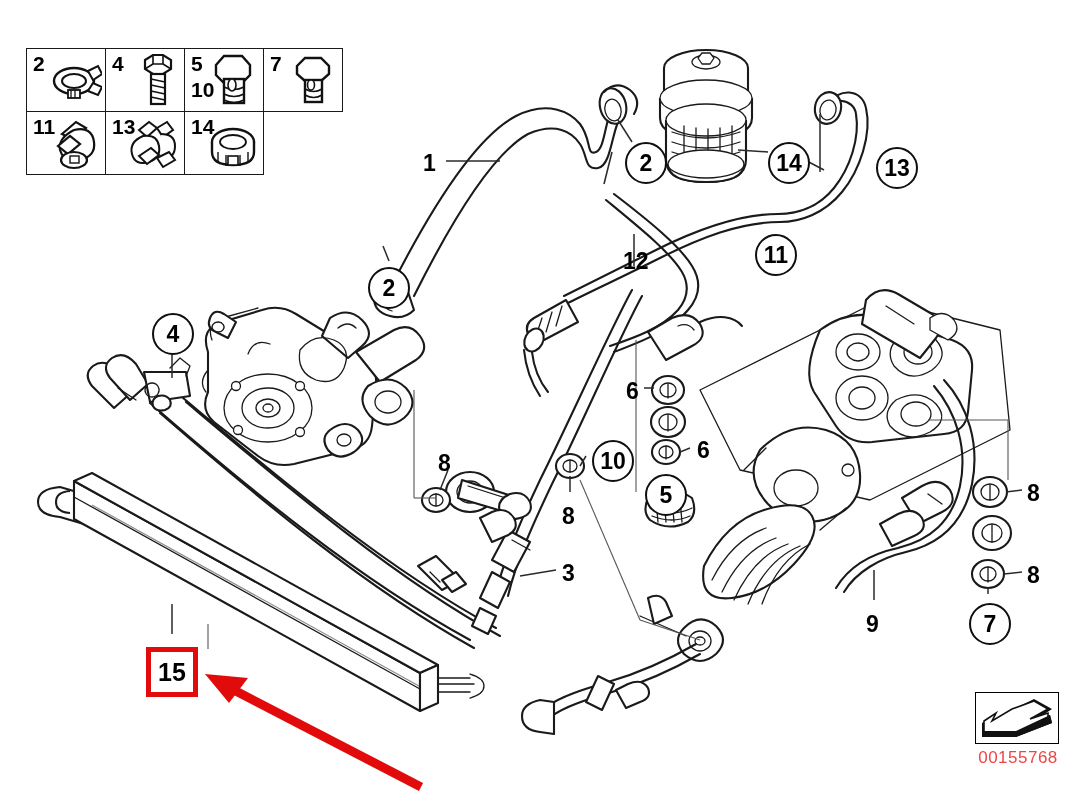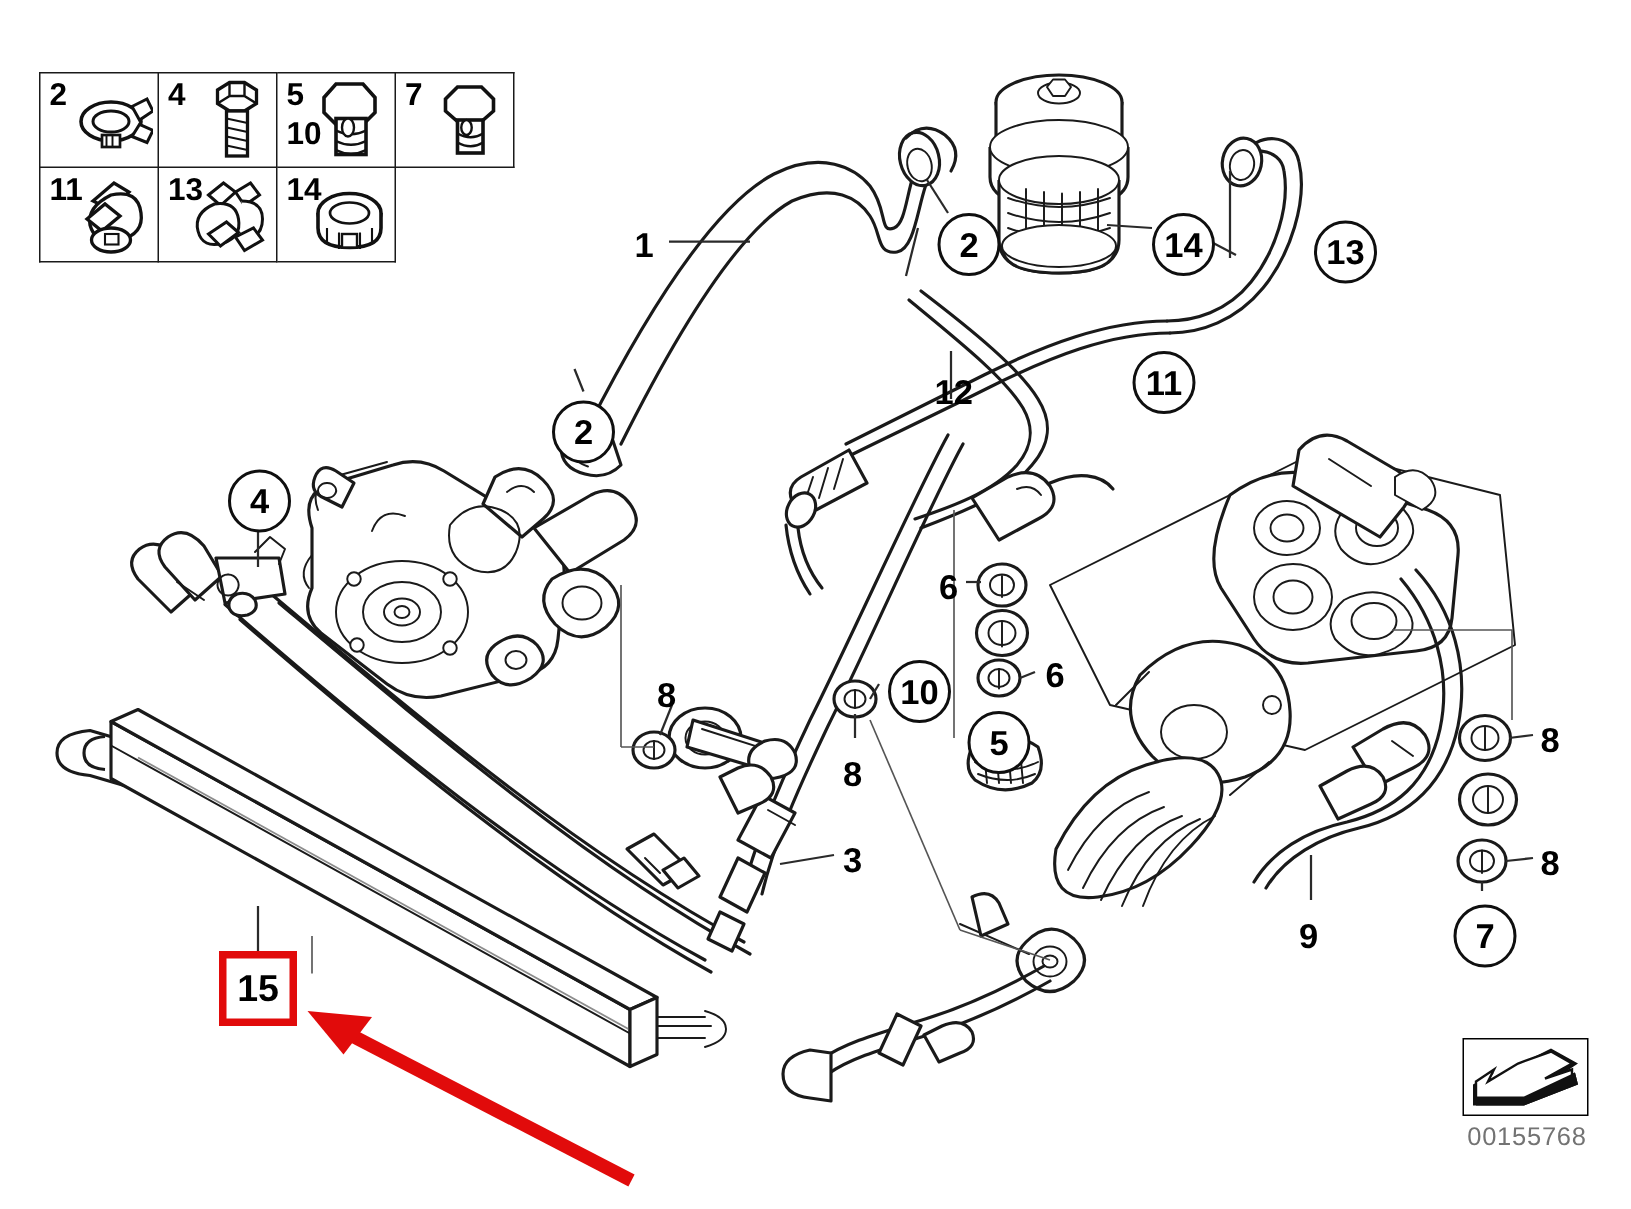--- a/index.html
+++ b/index.html
@@ -15,21 +15,21 @@
   .lg-art{position:absolute;right:3px;top:2px;width:54px;height:58px;}
 
   .callout{position:absolute;width:42px;height:42px;border-radius:50%;border:2.4px solid #0f0f0f;
            background:#fff;display:flex;align-items:center;justify-content:center;
            font-size:23px;font-weight:bold;color:#000;box-sizing:border-box;}
   .plainnum{position:absolute;font-size:23px;font-weight:bold;color:#000;background:transparent;}
   .boxnum{position:absolute;width:52px;height:50px;border:5px solid #e10b0b;background:#fff;
           display:flex;align-items:center;justify-content:center;font-size:25px;font-weight:bold;color:#000;box-sizing:border-box;}
 
   .partno-box{position:absolute;left:975px;top:692px;width:82px;height:50px;border:1.6px solid #000;background:#fff;}
-  .partno-text{position:absolute;left:968px;top:748px;width:100px;text-align:center;font-size:17px;letter-spacing:0.5px;color:#737373;}
+  .partno-text{position:absolute;left:968px;top:748px;width:100px;text-align:center;font-size:17px;letter-spacing:0.5px;color:#ef4444;}
 </style>
 </head>
 <body>
 
 <div id="page">
 
   <svg id="svgroot" viewBox="0 0 1087 806">
     <defs>
       <style>
         .ln{fill:none;stroke:#1a1a1a;stroke-width:2.1;stroke-linecap:round;stroke-linejoin:round;}
@@ -420,21 +420,21 @@
       <div class="plainnum" style="left: 697px; top: 437px;">6</div>
       <div class="callout" style="left: 645px; top: 474px;">5</div>
       <div class="plainnum" style="left: 438px; top: 450px;">8</div>
       <div class="plainnum" style="left: 562px; top: 503px;">8</div>
       <div class="callout" style="left: 592px; top: 440px;">10</div>
       <div class="plainnum" style="left: 562px; top: 560px;">3</div>
       <div class="plainnum" style="left: 1027px; top: 480px;">8</div>
       <div class="plainnum" style="left: 1027px; top: 562px;">8</div>
       <div class="callout" style="left: 969px; top: 603px;">7</div>
       <div class="plainnum" style="left: 866px; top: 611px;">9</div>
-      <div class="boxnum" style="left: 146px; top: 634px; border-color: rgb(225, 11, 11);">15</div>
+      <div class="boxnum" style="left: 146px; top: 647px; border-color: rgb(225, 11, 11);">15</div>
     </div>
 
   <div class="partno-box">
     <svg viewBox="0 0 82 50" width="82" height="50">
       <polygon points="6,30 20,22 14,30 34,18 58,6 76,16 58,28 74,22 76,30 40,44 6,44" fill="#111"></polygon>
       <polygon points="8,28 20,20 16,28 36,16 58,8 72,16 54,26 72,20 72,28 40,40 8,40" fill="#fff" stroke="#111" stroke-width="1.6"></polygon>
       <polygon points="8,38 40,38 74,22 76,30 40,44 8,44" fill="#111"></polygon>
     </svg>
   </div>
   <div class="partno-text">00155768</div>

